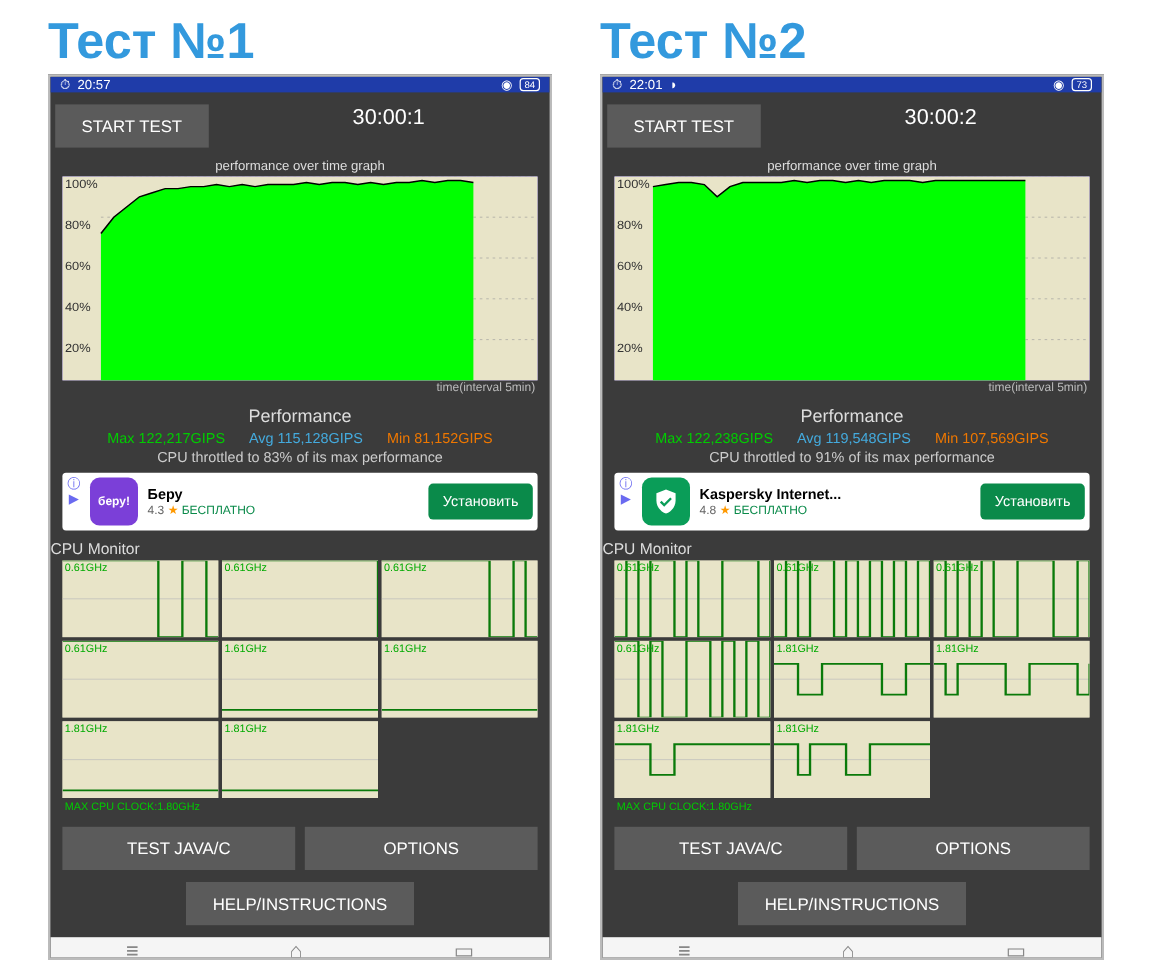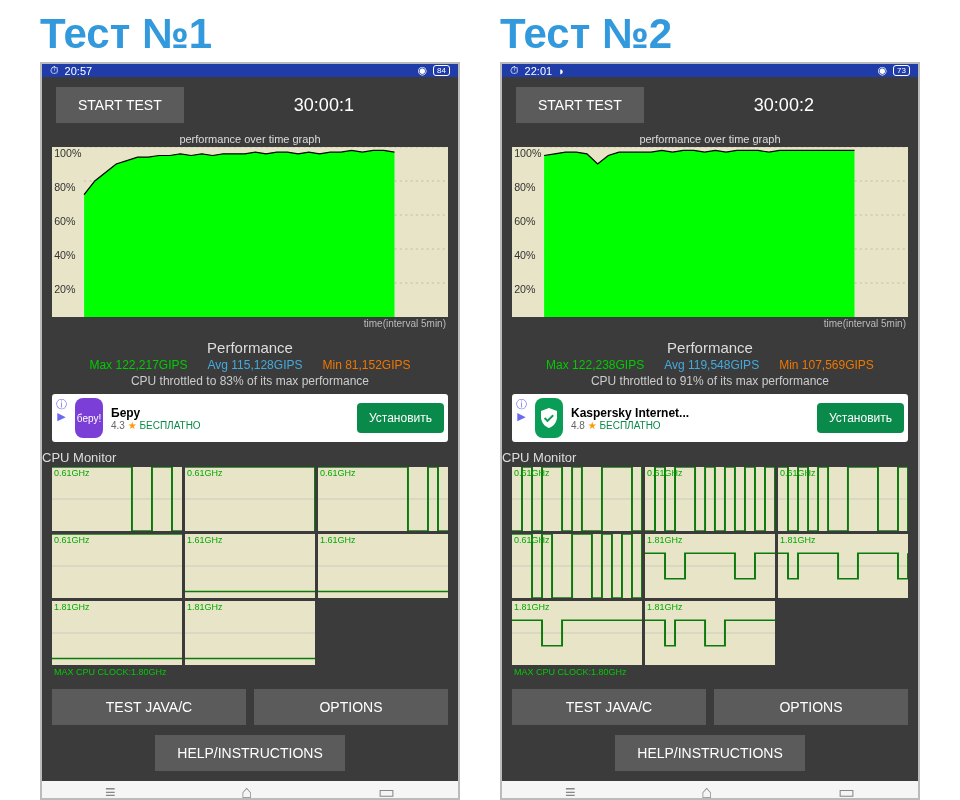--- a/index.html
+++ b/index.html
@@ -41,22 +41,21 @@
   .sb-left { display:flex; align-items:center; gap:6px; }
   .sb-right { display:flex; align-items:center; gap:6px; }
   .batt {
     border: 1px solid #fff;
     border-radius: 3px;
     font-size: 8px;
     padding: 0 3px;
   }
   .toprow {
     display: flex;
-    align-items: center;
-    padding: 10px 14px;
+    padding: 10px 4px;
     gap: 20px;
   }
   .btn-grey {
     background: #5b5b5b;
     color: #fff;
     border: none;
     font-size: 14px;
     padding: 10px 22px;
     cursor: pointer;
   }
@@ -103,23 +102,23 @@
     border-radius:3px;
   }
   .ad-info-icon{
     color:#6a6af0;
     font-size:11px;
     text-align:center;
     line-height:12px;
     align-self:flex-start;
   }
   .ad-icon{
-    width:28px; height:40px; border-radius:8px;
+    width:40px; height:40px; border-radius:8px;
     display:flex; align-items:center; justify-content:center;
-    color:#fff; font-size:10px; font-weight:400;
+    color:#fff; font-size:10px; font-weight:700;
   }
   .ad-text{ flex:1; font-size:12px; }
   .ad-sub{ font-size:10px; color:#666; }
   .star{ color:#f90; }
   .ad-btn{
     background:#0a8a4a;
     color:#fff;
     border:none;
     padding:8px 12px;
     border-radius:4px;

